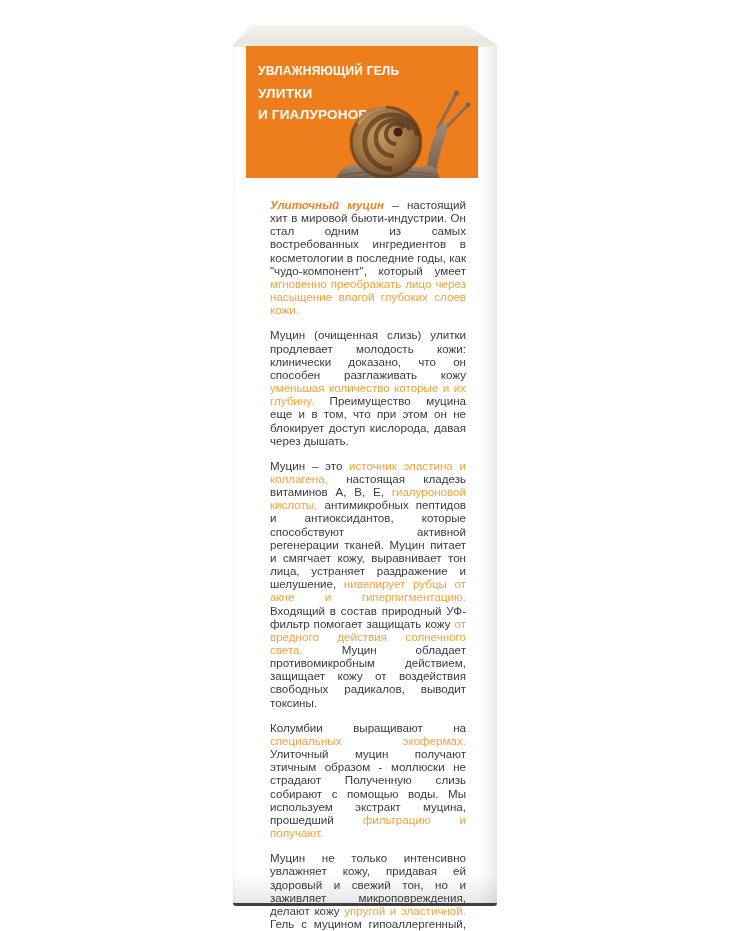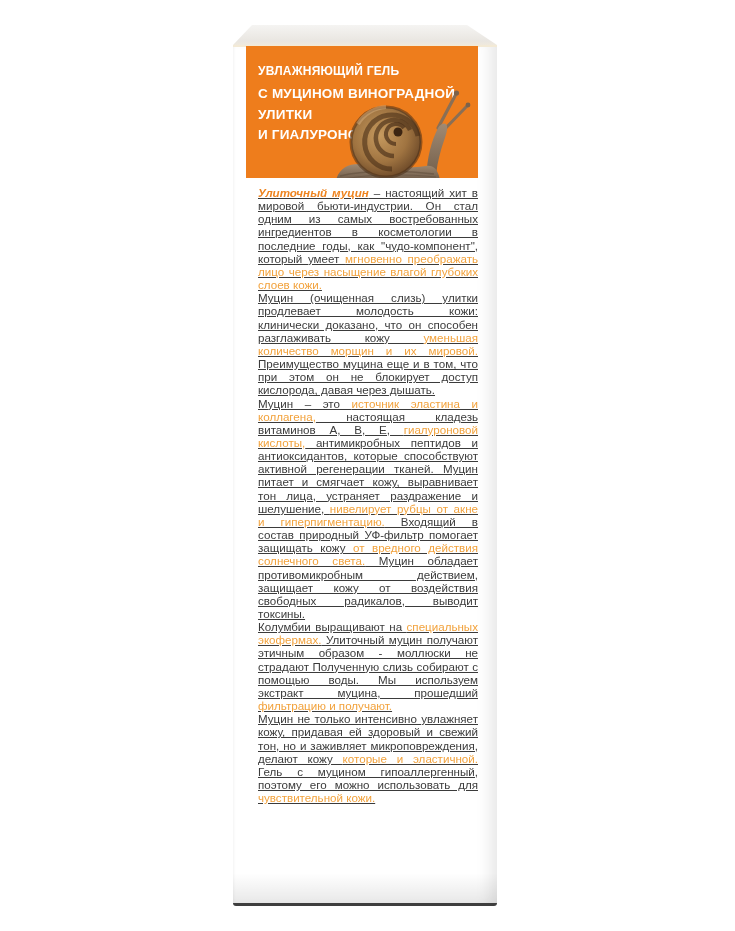--- a/index.html
+++ b/index.html
@@ -29,40 +29,39 @@
   }
   .titles{position:absolute;left:12px;top:12px;color:#ffffff;font-weight:bold;}
   .title-main{font-size:12px;line-height:26px;letter-spacing:0.2px;white-space:nowrap;}
   .title-sub{font-size:13.5px;line-height:20.5px;letter-spacing:0.2px;white-space:nowrap;}
   .snail{position:absolute;right:4px;bottom:-2px;width:140px;height:94px;}
   .text-col{
     position:absolute;left:25px;top:161px;width:220px;
     color:var(--text,#3b3b3b);font-size:11.6px;line-height:13.15px;
     text-align:justify;hyphens:auto;-webkit-hyphens:auto;
   }
-  .text-col p{margin:0;text-decoration:underline;}
+  .text-col p{margin:12px;}
   .seg-n{color:var(--text,#3b3b3b);}
   .seg-hl{color:var(--hl,#f2a23c);}
   .seg-lead{color:var(--lead,#ee8420);font-weight:bold;font-style:italic;}
 </style>
 </head>
 <body>
 
 <div class="box">
   <div class="box-top"></div>
 
   <div class="box-front">
     <div class="cream-line"></div>
     <div class="bottom-shade"></div>
   </div>
 
   <div class="header">
     <div class="titles">
       <div class="title-main">УВЛАЖНЯЮЩИЙ ГЕЛЬ</div>
-      <div class="title-sub">С МУЦИНОМ ВИНОГРАДНОЙ</div>
       <div class="title-sub">УЛИТКИ</div>
       <div class="title-sub">И ГИАЛУРОНОВОЙ</div>
     </div>
 
     <svg class="snail" viewBox="0 0 140 94" xmlns="http://www.w3.org/2000/svg">
       <defs>
         <radialGradient id="shellG" cx="42%" cy="40%" r="70%">
           <stop offset="0%" stop-color="#c69a5f"></stop>
           <stop offset="55%" stop-color="#a07441"></stop>
           <stop offset="100%" stop-color="#5f3e22"></stop>
@@ -89,18 +88,18 @@
       <path d="M84,50 A27,27 0 1,0 58,83" fill="none" stroke="#4a2f18" stroke-width="5" opacity="0.6"></path>
       <path d="M76,44 A18,18 0 1,0 60,70" fill="none" stroke="#4a2f18" stroke-width="4.5" opacity="0.65"></path>
       <path d="M70,42 A10,10 0 1,0 62,58" fill="none" stroke="#4a2f18" stroke-width="4" opacity="0.7"></path>
       <circle cx="64" cy="46" r="4.5" fill="#3c2512"></circle>
       <path d="M24,38 A35,35 0 0,1 52,21" fill="none" stroke="#d8b080" stroke-width="4" opacity="0.5"></path>
     </svg>
   </div>
 
   <div class="text-col" id="paragraphs">
       <p><span class="seg-lead">Улиточный муцин</span><span class="seg-n"> – настоящий хит в мировой бьюти-индустрии. Он стал одним из самых востребованных ингредиентов в косметологии  в последние годы, как "чудо-компонент", который умеет </span><span class="seg-hl">мгновенно преображать лицо через насыщение влагой глубоких слоев кожи.</span></p>
-      <p><span class="seg-n">Муцин (очищенная слизь) улитки продлевает молодость кожи: клинически доказано, что он способен разглаживать кожу </span><span class="seg-hl">уменьшая количество морщин и их мировой.</span><span class="seg-n"> Преимущество муцина еще и в том, что при этом он не блокирует доступ кислорода, давая через дышать.</span></p>
+      <p><span class="seg-n">Муцин (очищенная слизь) улитки продлевает молодость кожи: клинически доказано, что он способен разглаживать кожу </span><span class="seg-hl">уменьшая количество которые и их глубину.</span><span class="seg-n"> Преимущество муцина еще и в том, что при этом он не блокирует доступ кислорода, давая через дышать.</span></p>
       <p><span class="seg-n">Муцин – это </span><span class="seg-hl">источник эластина и коллагена,</span><span class="seg-n"> настоящая кладезь витаминов А, В, Е, </span><span class="seg-hl">гиалуроновой кислоты,</span><span class="seg-n"> антимикробных пептидов и антиоксидантов, которые способствуют активной регенерации тканей. Муцин питает и смягчает кожу, выравнивает тон лица, устраняет раздражение и  шелушение, </span><span class="seg-hl">нивелирует рубцы от акне и гиперпигментацию.</span><span class="seg-n"> Входящий в состав природный УФ-фильтр помогает защищать кожу </span><span class="seg-hl">от вредного действия солнечного света.</span><span class="seg-n"> Муцин обладает противомикробным действием, защищает кожу от воздействия свободных радикалов, выводит токсины.</span></p>
       <p><span class="seg-n">Колумбии выращивают на </span><span class="seg-hl">специальных экофермах.</span><span class="seg-n"> Улиточный муцин получают этичным образом - моллюски не страдают Полученную слизь собирают с помощью воды. Мы используем экстракт муцина, прошедший </span><span class="seg-hl">фильтрацию и получают.</span></p>
-      <p><span class="seg-n">Муцин не только интенсивно увлажняет кожу, придавая ей здоровый и свежий тон, но и заживляет микроповреждения, делают кожу </span><span class="seg-hl">которые и эластичной.</span><span class="seg-n"> Гель с муцином гипоаллергенный, поэтому его можно использовать для </span><span class="seg-hl">чувствительной кожи.</span></p>
+      <p><span class="seg-n">Муцин не только интенсивно увлажняет кожу, придавая ей здоровый и свежий тон, но и заживляет микроповреждения, делают кожу </span><span class="seg-hl">упругой и эластичной.</span><span class="seg-n"> Гель с муцином гипоаллергенный, поэтому его можно использовать для </span><span class="seg-hl">чувствительной кожи.</span></p>
     </div>
 </div>
 
 </body></html>

